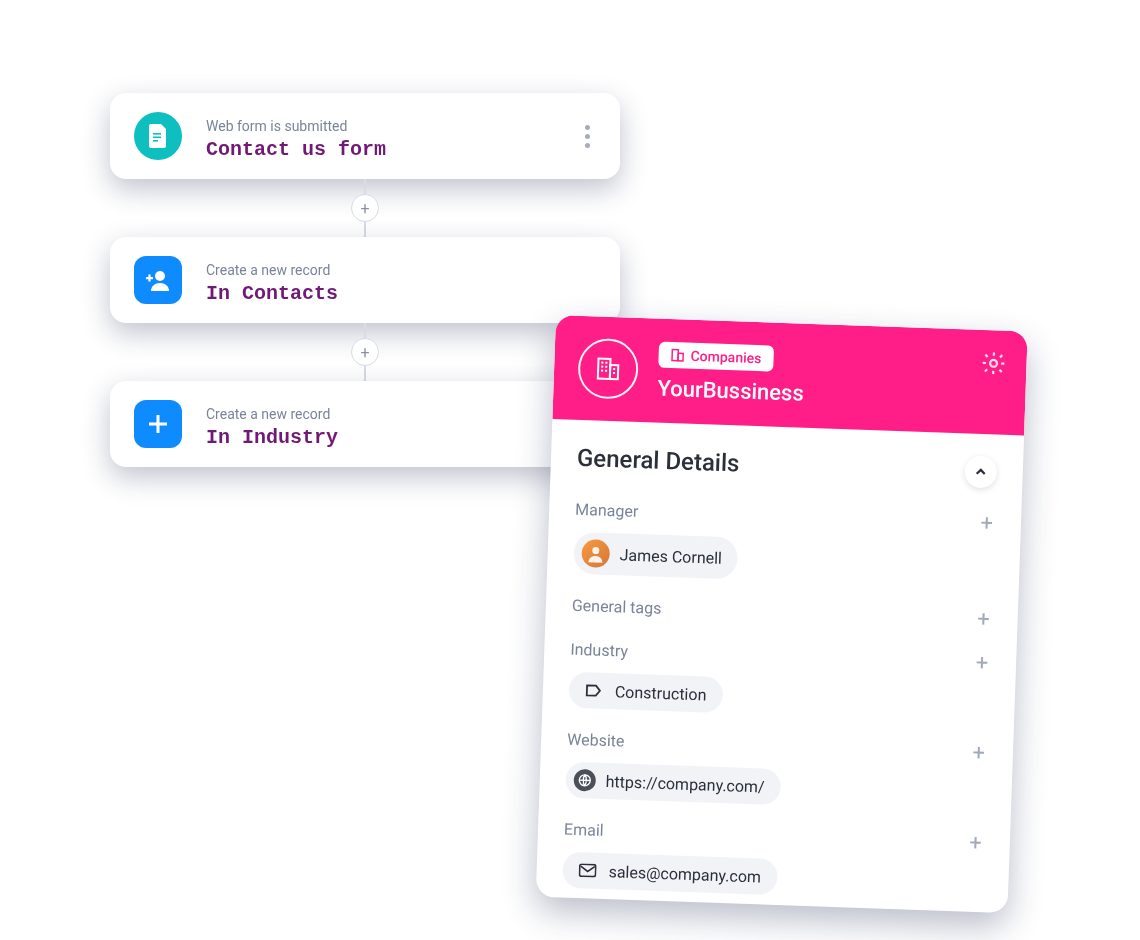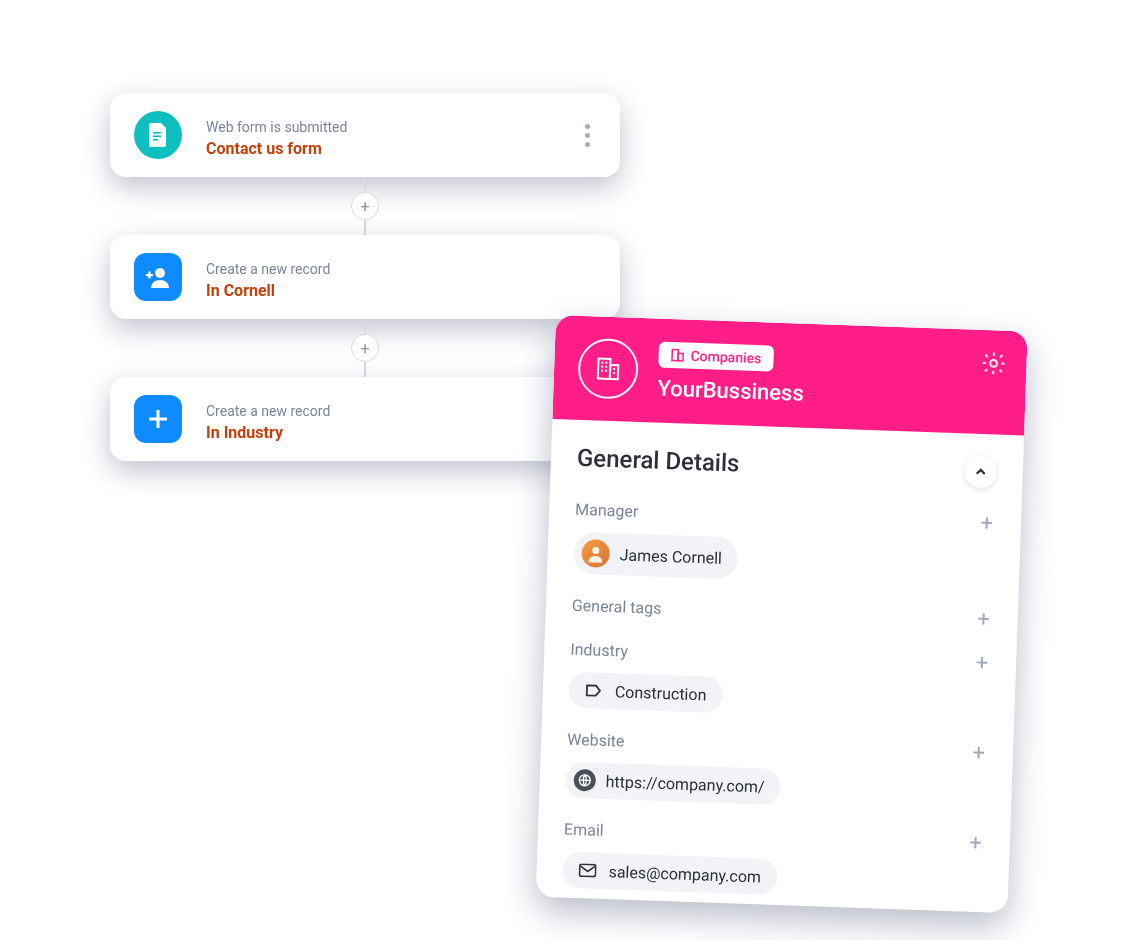--- a/index.html
+++ b/index.html
@@ -41,23 +41,24 @@
   }
   .icon-badge.teal { background: #0DBFBF; border-radius: 50%; }
   .icon-badge.blue { background: #0E8CFF; }
   .card-text { flex: 1; margin-top: 7px; }
   .card-sub {
     font-size: 14px;
     color: #7a8499;
     margin-bottom: 4px;
   }
   .card-title {
-    font-size: 16px;
+    font-size: 20px;
     font-weight: 700;
-    color: #c2410c;
+    color: #701a75;
+    font-family: Liberation Mono, monospace;
   }
   .dots {
     display: flex;
     flex-direction: column;
     gap: 4px;
     padding: 4px 6px;
     cursor: pointer;
   }
   .dots span {
     width: 5px; height: 5px; background: #a6adb9; border-radius: 50%;
@@ -268,21 +269,21 @@
     <div class="icon-badge blue">
       <svg width="28" height="24" viewBox="0 0 28 24" fill="none">
         <circle cx="16" cy="8" r="5" fill="#fff"></circle>
         <path d="M7 23c0-5 4-8 9-8s9 3 9 8H7z" fill="#fff"></path>
         <rect x="2" y="9" width="7" height="2.2" fill="#fff"></rect>
         <rect x="4.4" y="6.5" width="2.2" height="7" fill="#fff"></rect>
       </svg>
     </div>
     <div class="card-text">
       <div class="card-sub">Create a new record</div>
-      <div class="card-title">In Cornell</div>
+      <div class="card-title">In Contacts</div>
     </div>
   </div>
 
   <div class="connector">
     <div class="connector-btn">+</div>
   </div>
 
   <div class="card">
     <div class="icon-badge blue">
       <svg width="22" height="22" viewBox="0 0 22 22" fill="none">

